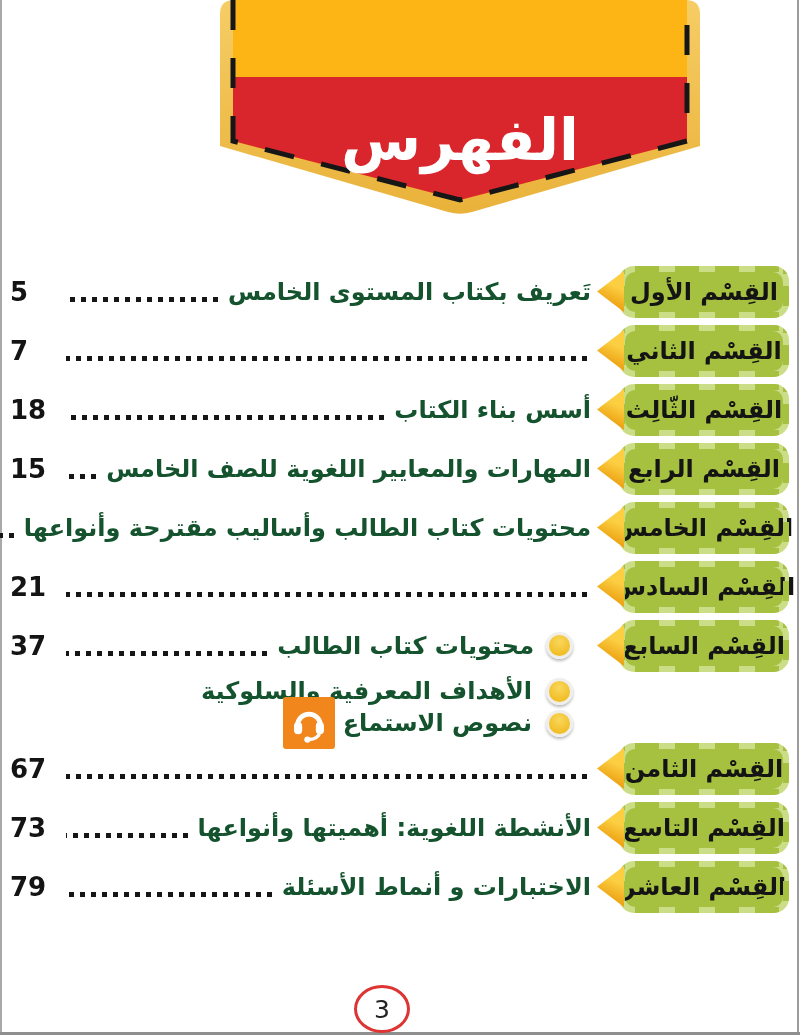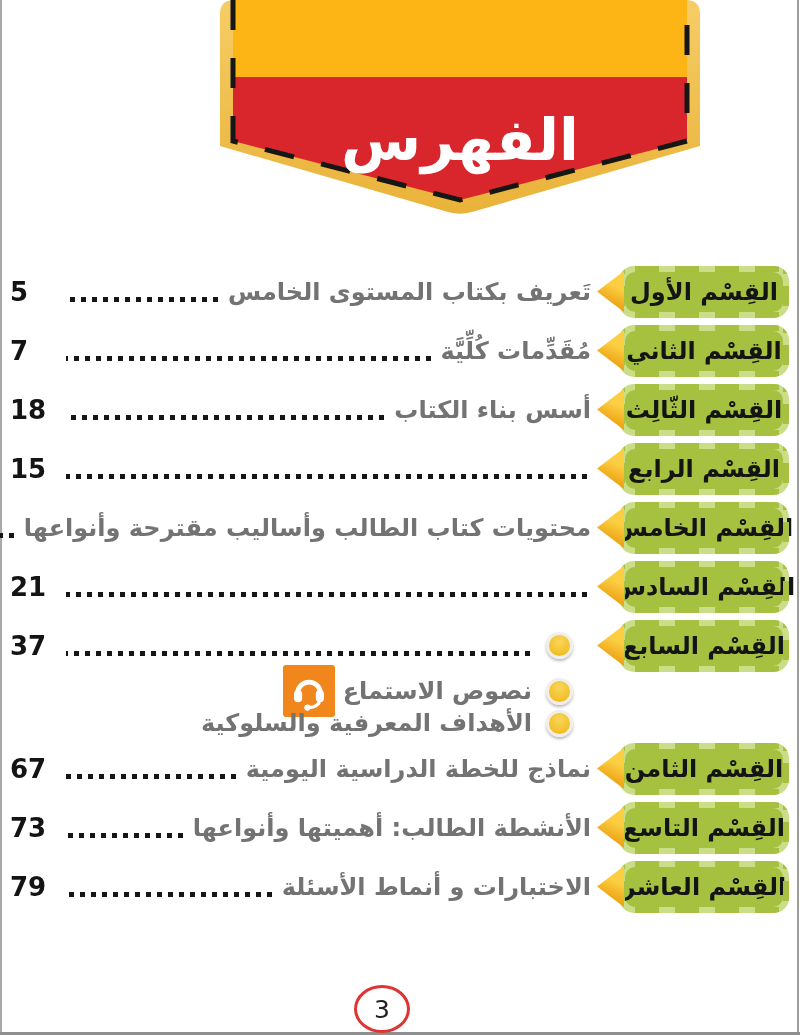--- a/index.html
+++ b/index.html
@@ -40,21 +40,21 @@
     position:absolute;inset:6px;background:#a6c040;border-radius:10px;
     display:flex;align-items:center;justify-content:center;
     font-size:24px;font-weight:bold;color:#141414;white-space:nowrap;
   }
   .arrow{
     width:27px;height:41px;flex:0 0 auto;z-index:2;
     clip-path:polygon(100% 0,100% 100%,0 50%);
     background:linear-gradient(205deg,#fccf43 35%,#eca212 75%);
   }
   .title{
-    font-size:24px;font-weight:bold;color:#737373;white-space:nowrap;
+    font-size:24px;font-weight:bold;color:#14532d;white-space:nowrap;
     margin-right:6px;
   }
   .dots{
     flex:1 1 auto;min-width:24px;height:5px;margin:0 10px;
     align-self:flex-end;margin-bottom:19px;
     background-image:repeating-linear-gradient(to left,#161616 0 5px,transparent 5px 11px);
   }
   .num{
     width:46px;flex:0 0 auto;font-size:26px;font-weight:bold;color:#141414;
     direction:ltr;text-align:left;
@@ -117,21 +117,20 @@
     <div class="num">5</div>
   </div>
 
   <div class="row">
     <div class="tabwrap">
       <div class="tab">
         <div class="tab-inner">القِسْم الثاني</div>
       </div>
       <span class="arrow"></span>
     </div>
-    <div class="title">مُقَدِّمات كُلِّيَّة</div>
     <div class="dots"></div>
     <div class="num">7</div>
   </div>
 
   <div class="row">
     <div class="tabwrap">
       <div class="tab">
         <div class="tab-inner">القِسْم الثّالِث</div>
       </div>
       <span class="arrow"></span>
@@ -141,20 +140,21 @@
     <div class="num">18</div>
   </div>
 
   <div class="row">
     <div class="tabwrap">
       <div class="tab">
         <div class="tab-inner">القِسْم الرابع</div>
       </div>
       <span class="arrow"></span>
     </div>
+    <div class="title">المهارات والمعايير اللغوية للصف الخامس</div>
     <div class="dots"></div>
     <div class="num">15</div>
   </div>
 
   <div class="row">
     <div class="tabwrap">
       <div class="tab">
         <div class="tab-inner">القِسْم الخامس</div>
       </div>
       <span class="arrow"></span>
@@ -176,67 +176,67 @@
   </div>
 
   <div class="row">
     <div class="tabwrap">
       <div class="tab">
         <div class="tab-inner">القِسْم السابع</div>
       </div>
       <span class="arrow"></span>
     </div>
     <span class="bullet"></span>
+    <div class="title">محتويات كتاب الطالب</div>
     <div class="dots"></div>
     <div class="num">37</div>
+  </div>
+
+  <div class="row sub">
+    <div class="subspacer"></div>
+    <span class="bullet"></span>
+    <div class="title">الأهداف المعرفية والسلوكية</div>
+    <div class="filler"></div>
   </div>
 
   <div class="row sub">
     <div class="subspacer"></div>
     <span class="bullet"></span>
     <div class="title">نصوص الاستماع</div>
     <div class="hicon">
       <svg width="42" height="42" viewBox="0 0 32 32">
         <path d="M7.2 18 a8.8 8.8 0 0 1 17.6 0" stroke="#ffffff" stroke-width="3.6" fill="none"></path>
         <rect x="4.6" y="15.2" width="6.2" height="9.4" rx="3" fill="#ffffff"></rect>
         <rect x="21.2" y="15.2" width="6.2" height="9.4" rx="3" fill="#ffffff"></rect>
         <path d="M24 24.4 q-2 3.8 -7.6 4.2" stroke="#ffffff" stroke-width="2.6" fill="none"></path>
         <circle cx="14.8" cy="28.6" r="2.4" fill="#ffffff"></circle>
       </svg>
     </div>
     <div class="filler"></div>
   </div>
 
-  <div class="row sub">
-    <div class="subspacer"></div>
-    <span class="bullet"></span>
-    <div class="title">الأهداف المعرفية والسلوكية</div>
-    <div class="filler"></div>
-  </div>
-
   <div class="row">
     <div class="tabwrap">
       <div class="tab">
         <div class="tab-inner">القِسْم الثامن</div>
       </div>
       <span class="arrow"></span>
     </div>
-    <div class="title">نماذج للخطة الدراسية اليومية</div>
     <div class="dots"></div>
     <div class="num">67</div>
   </div>
 
   <div class="row">
     <div class="tabwrap">
       <div class="tab">
         <div class="tab-inner">القِسْم التاسع</div>
       </div>
       <span class="arrow"></span>
     </div>
-    <div class="title">الأنشطة الطالب: أهميتها وأنواعها</div>
+    <div class="title">الأنشطة اللغوية: أهميتها وأنواعها</div>
     <div class="dots"></div>
     <div class="num">73</div>
   </div>
 
   <div class="row">
     <div class="tabwrap">
       <div class="tab">
         <div class="tab-inner">القِسْم العاشر</div>
       </div>
       <span class="arrow"></span>

